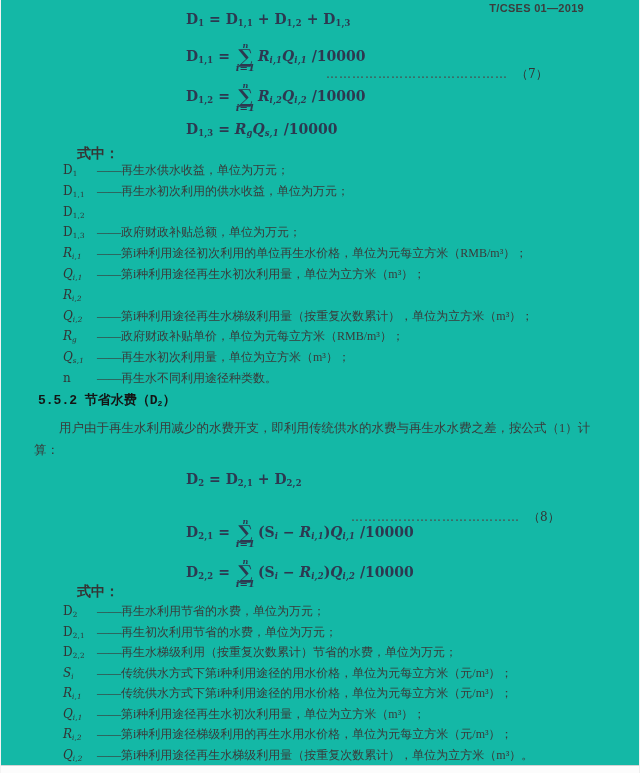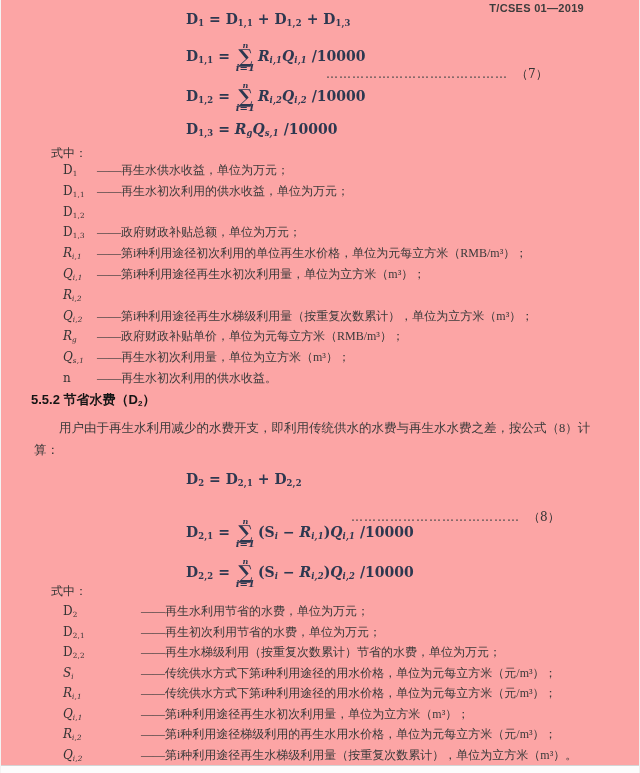--- a/index.html
+++ b/index.html
@@ -1,20 +1,20 @@
 <!DOCTYPE html>
 <html><head>
 <meta charset="utf-8">
 <style>
   * { margin:0; padding:0; box-sizing:border-box; }
   html,body { background:#ffffff; }
   body { font-family:"Liberation Serif","DejaVu Serif",serif; }
 
   .page {
-    position:relative; width:640px; height:773px; background:#fca5a5;
+    position:relative; width:640px; height:773px; background:#14b8a6;
     overflow:hidden; border-left:1px solid #f3f3f3; border-right:1px solid #efefef;
   }
 
   
   .doc-code {
     position:absolute; top:2px; right:55px;
     font-family:"Liberation Sans","DejaVu Sans",sans-serif;
     font-weight:bold; font-size:11px; color:#3c3c3c; letter-spacing:0.3px;
   }
 
@@ -40,38 +40,38 @@
   .sum-bot { font-size:10px; font-style:italic; margin-top:-1px; }
 
   
   .eq-leader { position:absolute; white-space:nowrap; font-weight:normal; }
   .leader7 { top:59px; left:140px; }
   .leader8 { top:42px; left:165px; }
   .eq-dots { font-size:12px; color:#4c4c4c; letter-spacing:1px; }
   .eq-num  { font-size:12px; color:#333333; margin-left:8px; }
 
   
-  .where { position:absolute; left:50px; font-size:12px; color:#353535; }
+  .where { position:absolute; left:76px; font-size:14px; color:#353535;font-weight:bold; }
   .where1 { top:145px; }
   .where2 { top:583px; }
 
   
   .list { position:absolute; left:62px; width:560px; color:#3a3a3a; font-size:12px; }
   .list1 { top:160px; }
   .list2 { top:601px; }
   .def-row { display:flex; align-items:baseline; white-space:nowrap; }
   .list1 .def-row { height:20.8px; line-height:20.8px; }
-  .list2 .def-row { height:20.5px; line-height:20.5px;gap:44px; }
+  .list2 .def-row { height:20.5px; line-height:20.5px; }
   .def-term { width:34px; flex:none; font-family:"DejaVu Serif","Liberation Serif",serif;
               font-size:12px; color:#333333; }
   .def-desc { color:#3a3a3a; }
 
   
-  .heading552 { position:absolute; top:391px; left:30px;
-    font-family:Liberation Sans, sans-serif;
+  .heading552 { position:absolute; top:391px; left:37px;
+    font-family:Liberation Mono, monospace;
     font-weight:bold; font-size:13px; color:#141414; }
   .heading552 .sb { font-size:0.62em; vertical-align:-0.2em; }
 
   
   .para { position:absolute; top:417px; left:33px; width:582px;
           font-size:12.5px; color:#3a3a3a; line-height:22px; }
   .para-line { white-space:nowrap; }
   .para-line.indent { text-indent:25px; }
 
   
@@ -140,28 +140,28 @@
     <div class="def-row">
         <span class="def-term"><span class="tk it">R</span><span class="tk sb it">g</span></span>
         <span class="def-desc">——政府财政补贴单价，单位为元每立方米（RMB/m³）；</span>
       </div>
     <div class="def-row">
         <span class="def-term"><span class="tk it">Q</span><span class="tk sb it">s,1</span></span>
         <span class="def-desc">——再生水初次利用量，单位为立方米（m³）；</span>
       </div>
     <div class="def-row">
         <span class="def-term"><span class="tk">n</span></span>
-        <span class="def-desc">——再生水初次利用的供水收益。</span>
+        <span class="def-desc">——再生水不同利用途径种类数。</span>
       </div>
   </div>
 
   <div class="heading552"><span class="tk">5.5.2 节省水费（D</span><span class="tk sb">2</span><span class="tk">）</span></div>
 
   <div class="para">
-    <div class="para-line indent">用户由于再生水利用减少的水费开支，即利用传统供水的水费与再生水水费之差，按公式（8）计</div>
+    <div class="para-line indent">用户由于再生水利用减少的水费开支，即利用传统供水的水费与再生水水费之差，按公式（1）计</div>
     <div class="para-line">算：</div>
   </div>
 
   <div class="fg fg2">
     <div class="f-line"><span class="tk">D</span><span class="tk sb">2</span><span class="tk"> = D</span><span class="tk sb">2,1</span><span class="tk"> + D</span><span class="tk sb">2,2</span></div>
     <div class="f-line f-sum m4"><span class="tk">D</span><span class="tk sb">2,1</span><span class="tk"> = </span><span class="sum">
           <span class="sum-top">n</span>
           <span class="sum-sym">∑</span>
           <span class="sum-bot">i=1</span>
         </span><span class="tk">(S</span><span class="tk sb it">i</span><span class="tk"> − </span><span class="tk it">R</span><span class="tk sb it">i,1</span><span class="tk">)</span><span class="tk it">Q</span><span class="tk sb it">i,1</span><span class="tk"> /10000</span></div>

